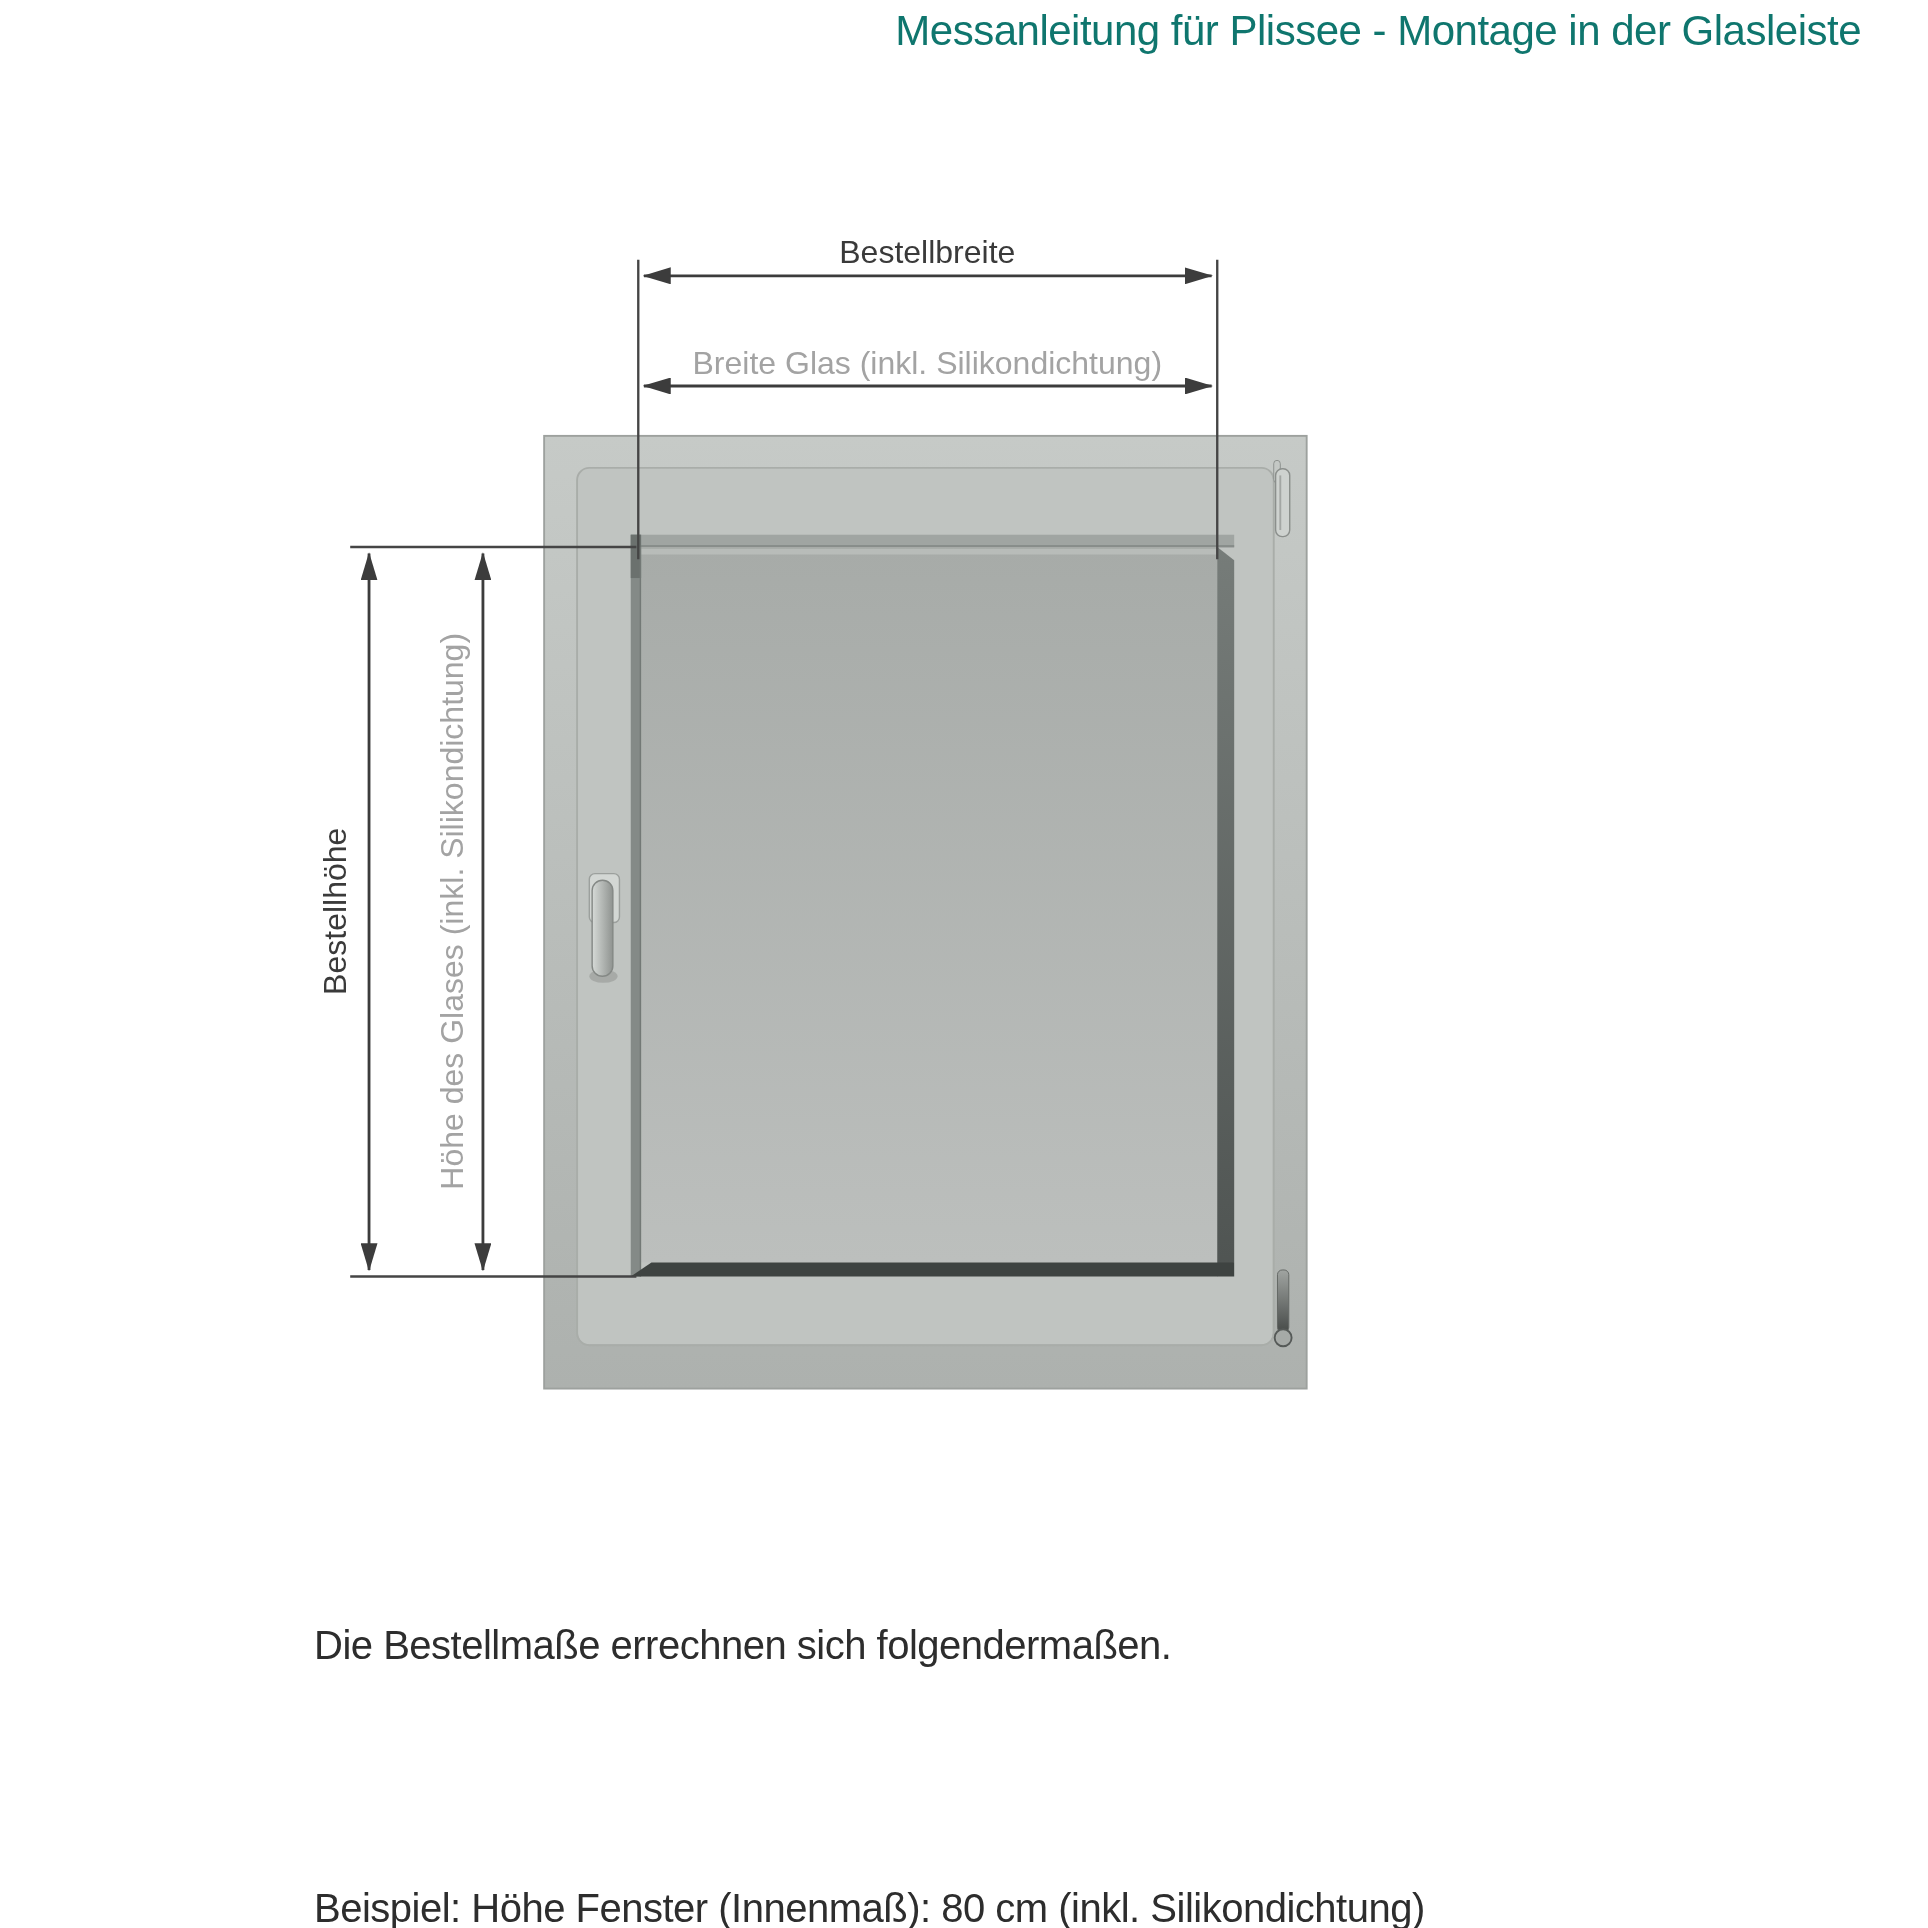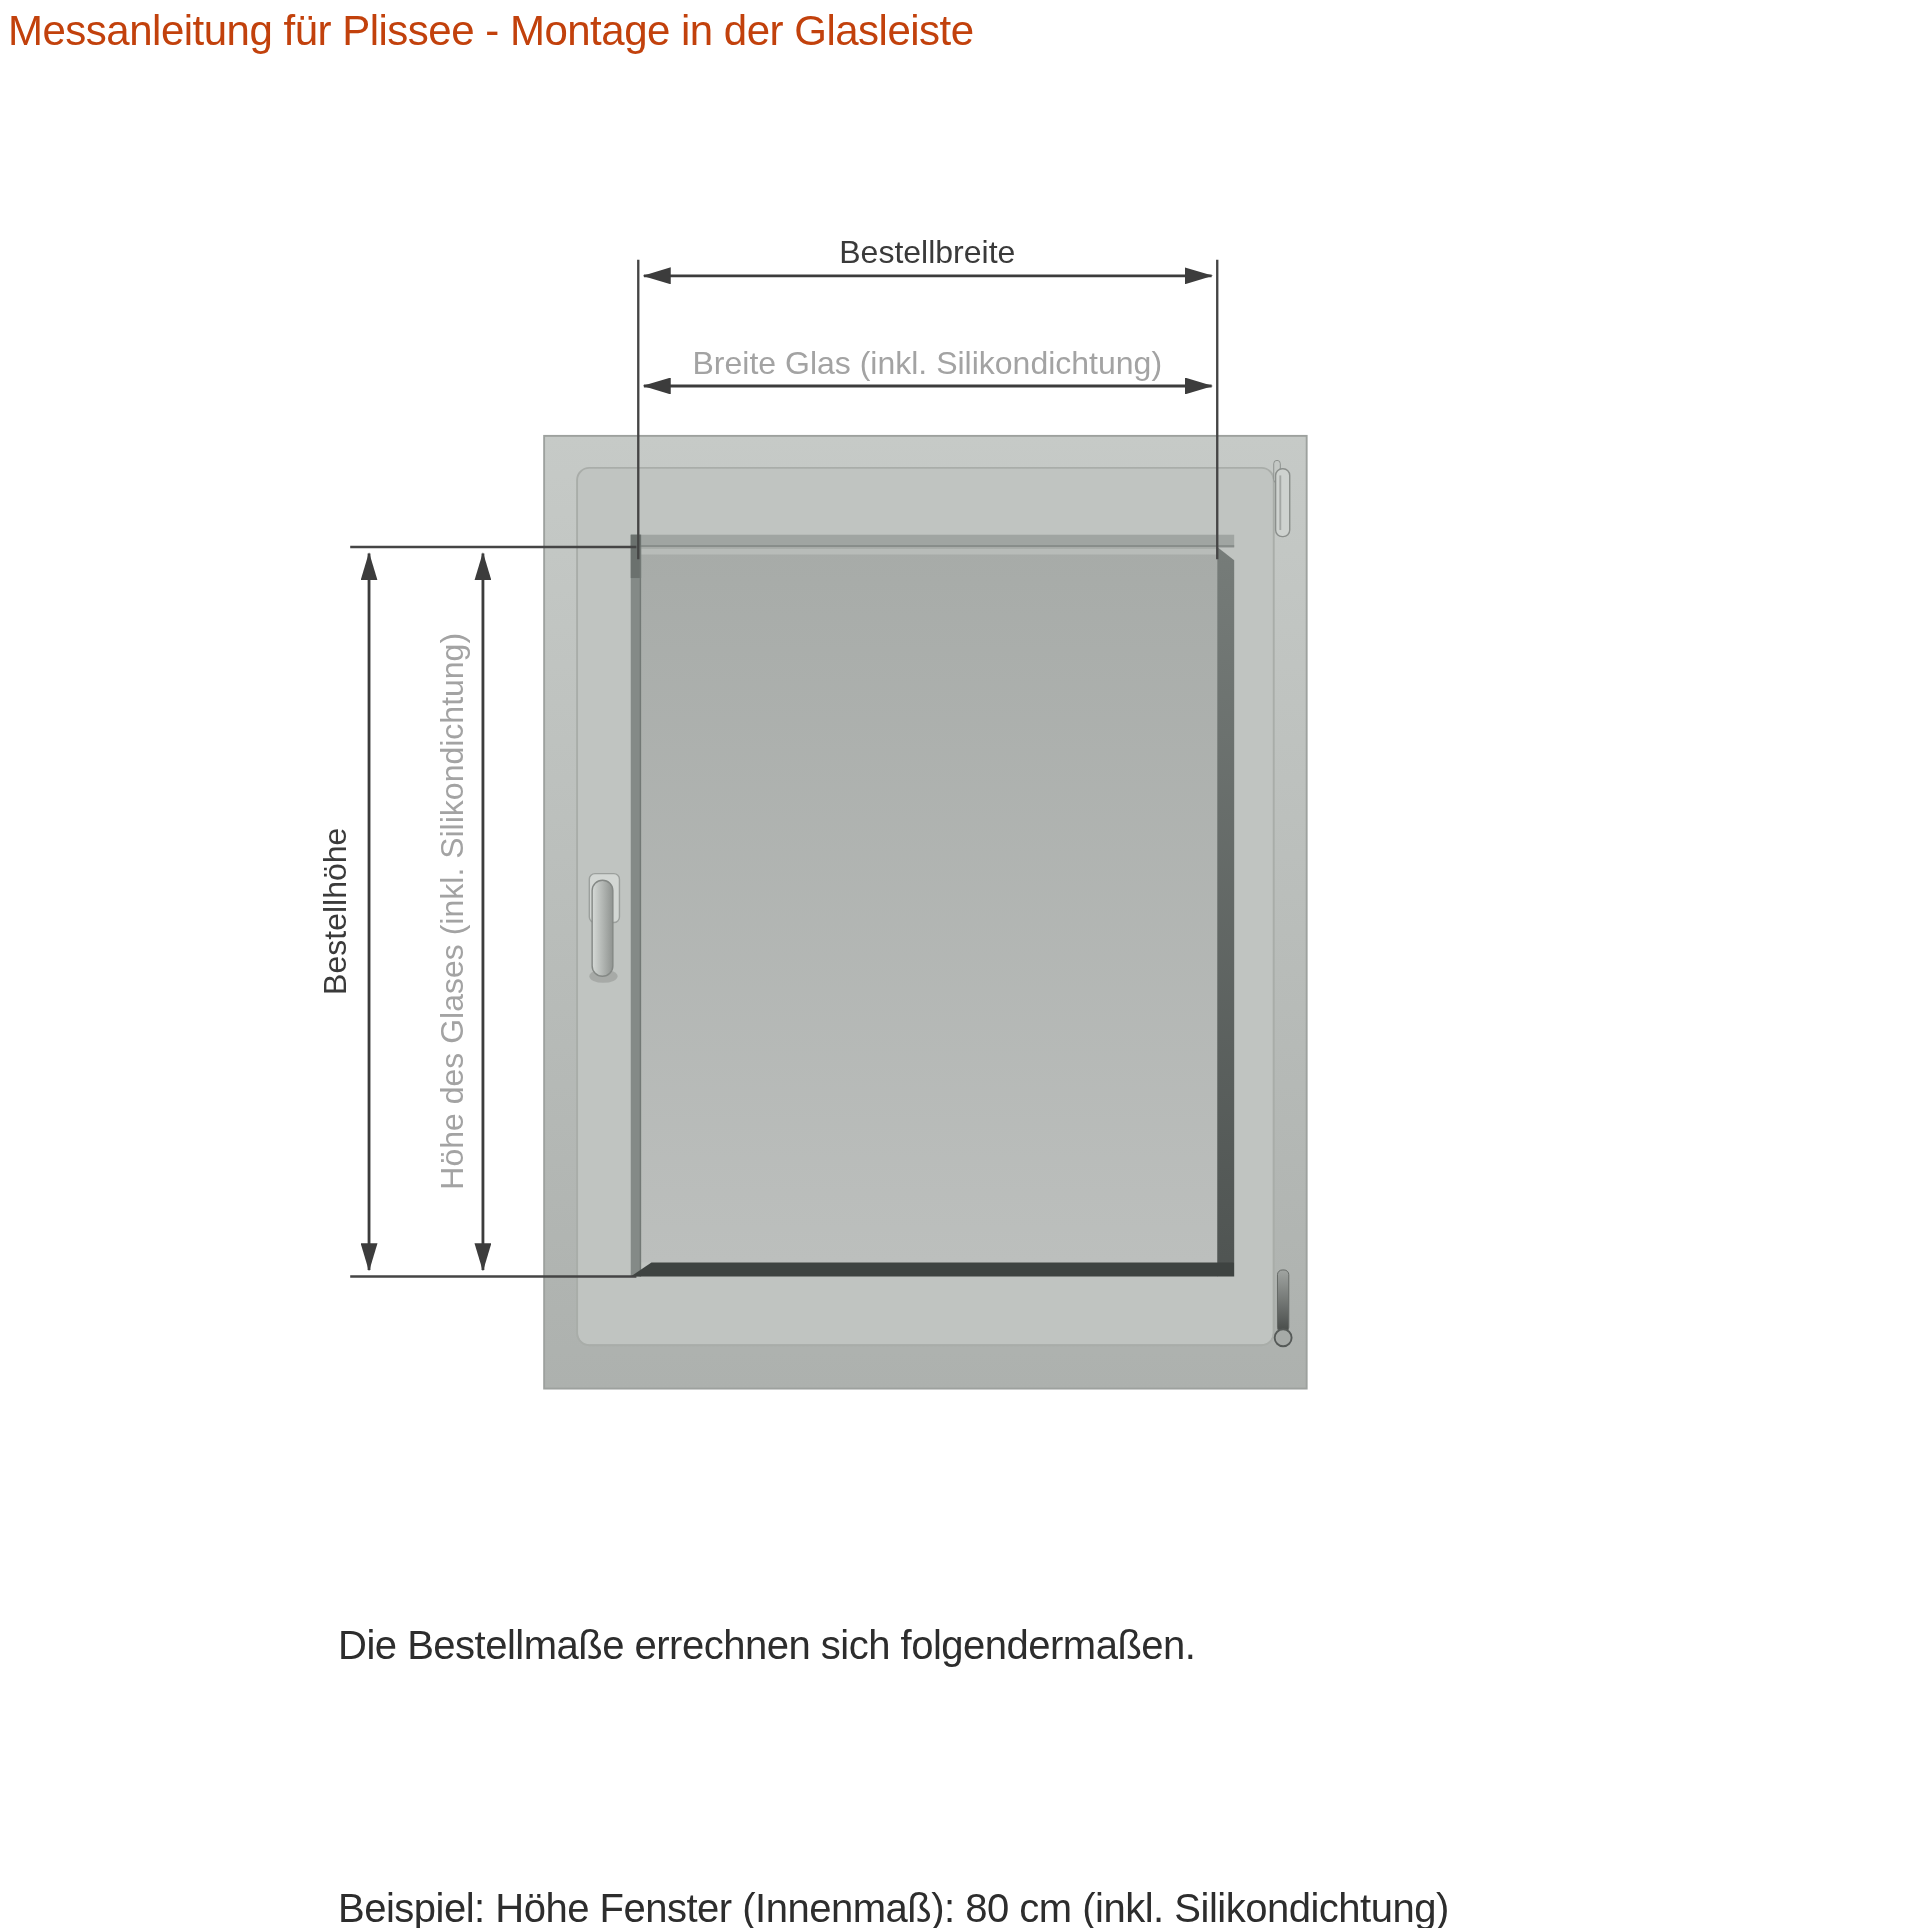--- a/index.html
+++ b/index.html
@@ -6,26 +6,26 @@
   body{
     width:1928px;height:1928px;
     position:relative;
     background:#ffffff;
     overflow:hidden;
     font-family:"Liberation Sans", sans-serif;
     color:#2e2e2e;
   }
   .page-title{
     position:absolute;
-    left:8px; top:1.9px; width:1861px;
-    text-align:left;
+    left:0; top:1.9px; width:1861px;
+    text-align:right;
     font-size:42px;
     line-height:58px;
     letter-spacing:-0.5px;
-    color:#c2410c;
+    color:#0f766e;
   }
   svg.diagram{
     position:absolute;
     left:0; top:0;
     width:1928px; height:1928px;
   }
   svg text{
     font-family:"Liberation Sans", sans-serif;
     font-size:34px;
   }
@@ -34,21 +34,21 @@
   .textblock{
     position:absolute;
     left:314px;
     font-size:40px;
     line-height:53px;
     letter-spacing:-0.5px;
     white-space:pre;
   }
   .block-instructions{top:1513px;}
   .block-example{top:1776px;}
-  .line{display:block;margin-left:24px;}
+  .line{display:block;}
   .line.dark{color:#2d2d2d;}
 </style>
 </head>
 <body>
 
 <div class="page-title">Messanleitung für Plissee - Montage in der Glasleiste</div>
 
 <svg class="diagram" viewBox="0 0 2048 2048" xmlns="http://www.w3.org/2000/svg">
   <defs>
     <marker id="arw" viewBox="0 0 10 6" refX="9.5" refY="3" markerWidth="10" markerHeight="6" markerUnits="strokeWidth" orient="auto-start-reverse">

